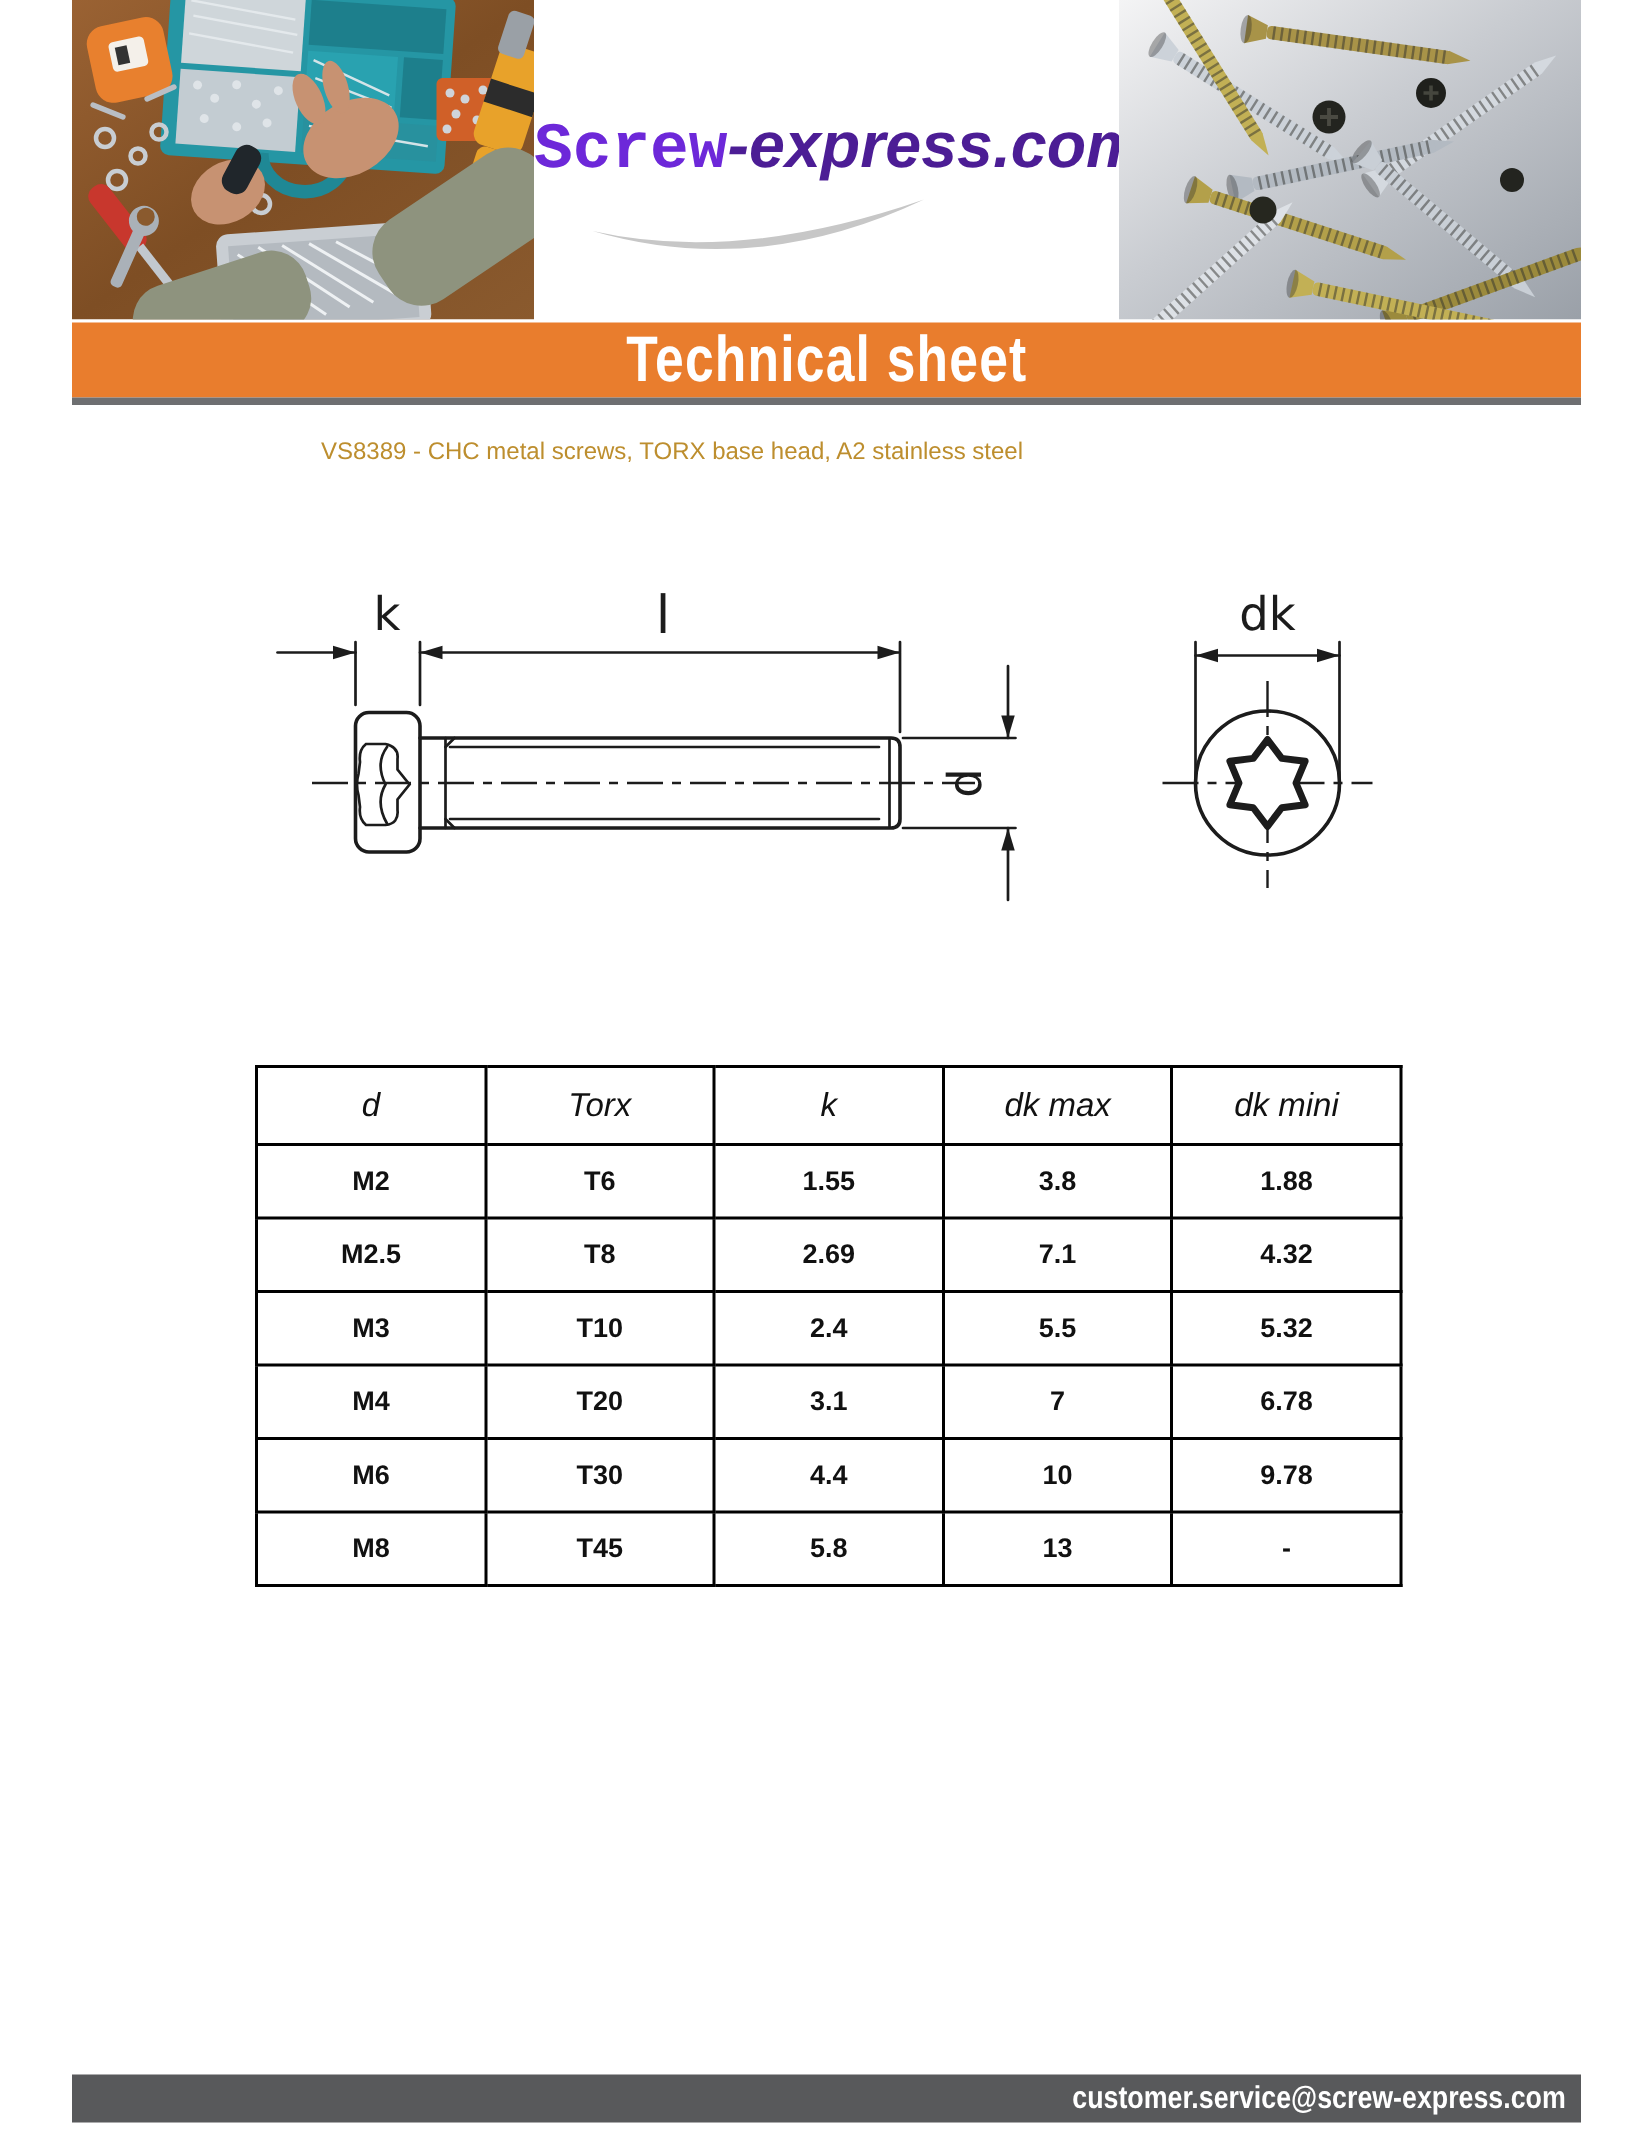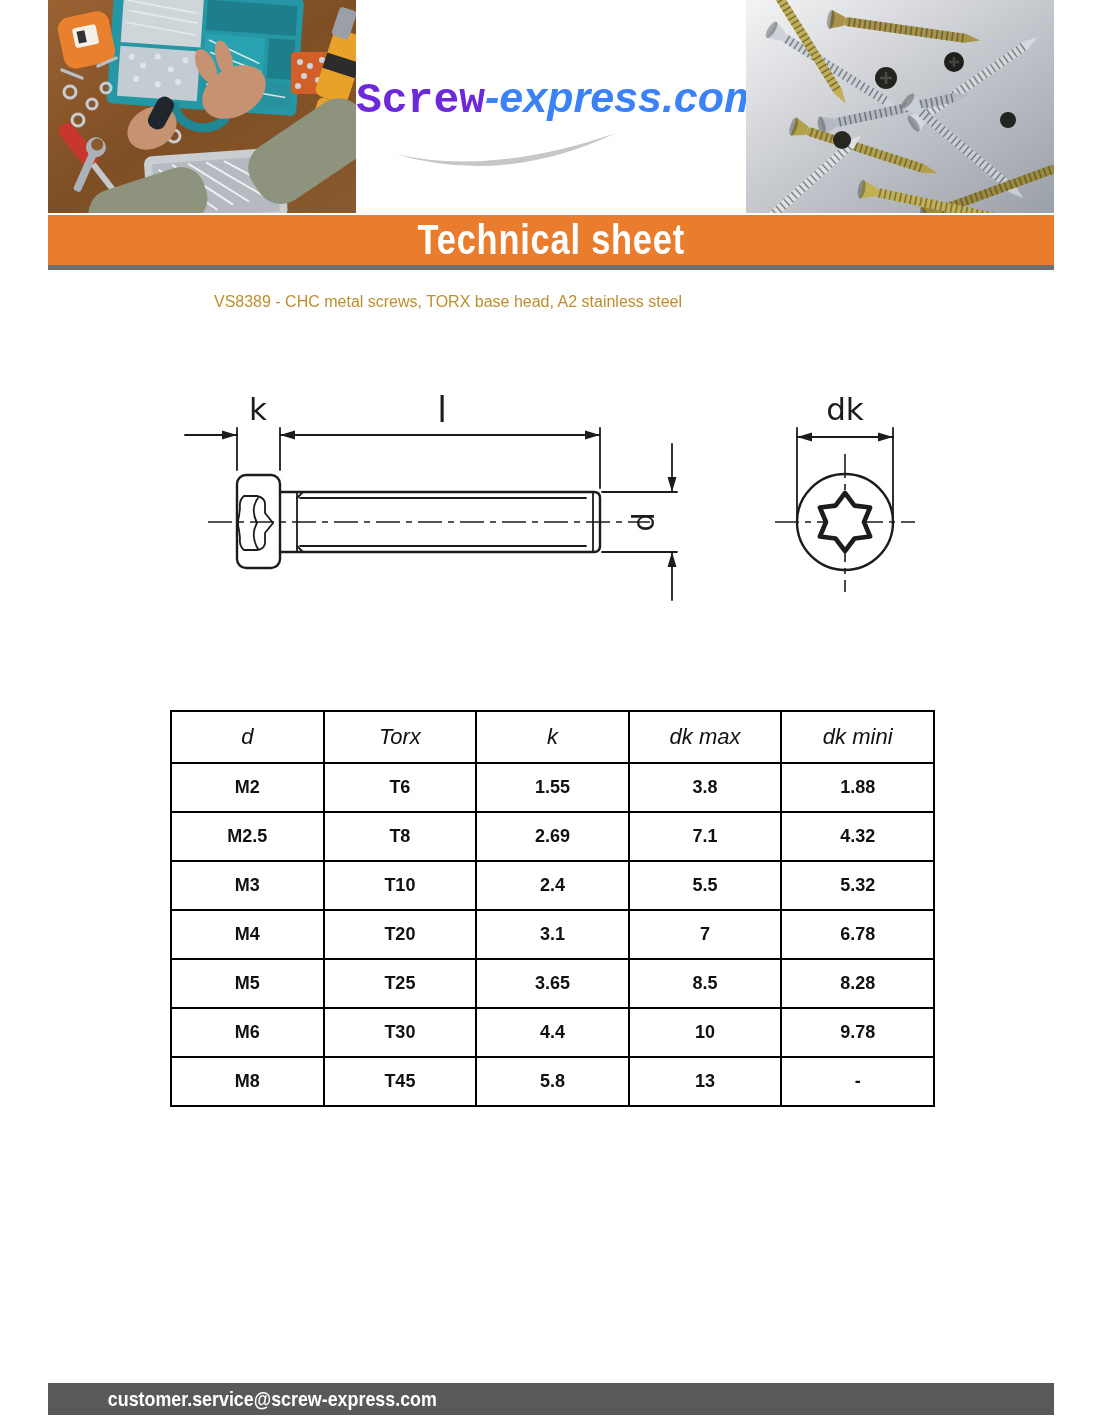--- a/index.html
+++ b/index.html
@@ -8,26 +8,26 @@
   .abs{position:absolute;}
 
   
   #photo-left{left:48px;top:0;width:308px;height:213px;}
   #photo-right{left:746px;top:0;width:308px;height:213px;}
 
   
   #logo{left:356px;top:62px;width:390px;height:70px;text-align:center;white-space:nowrap;
         font-size:43px;font-weight:bold;line-height:70px;}
   #logo .p1{color:#6d28d9;font-family:Liberation Mono, monospace;}
-  #logo .p2{color:#3b82f6;font-style:italic;}
+  #logo .p2{color:#4c1d95;font-style:italic;}
   #logo-swoosh{left:392px;top:128px;}
 
   
   #banner{left:48px;top:215px;width:1006px;height:50px;background:#e97d2d;
-          display:flex;justify-content:center;}
+          display:flex;align-items:center;justify-content:center;}
   #banner .txt{color:#ffffff;font-weight:bold;font-size:43px;letter-spacing:1px;
                transform:scaleX(0.80);white-space:nowrap;}
   #banner-shadow{left:48px;top:265px;width:1006px;height:5px;background:#6e6f71;}
 
   
   #subtitle{left:0;top:293px;width:896px;text-align:center;font-size:16px;
             font-weight:500;color:#bd8e2e;}
 
   
   #drawing{left:150px;top:390px;}
@@ -41,21 +41,21 @@
 
   
   #spec-table{left:170px;top:710px;width:765px;border-collapse:collapse;table-layout:fixed;}
   #spec-table th,#spec-table td{border:2px solid #000;text-align:center;vertical-align:middle;
      background:#fff;}
   #spec-table th{height:48px;font-style:italic;font-weight:400;font-size:22px;}
   #spec-table td{height:45px;font-weight:bold;font-size:18px;}
 
   
   #footer{left:48px;top:1383px;width:1006px;height:32px;background:#58595b;
-          display:flex;align-items:center;}
+          display:flex;align-items:center;justify-content:flex-end;}
   #footer .txt{color:#ffffff;font-weight:bold;font-size:21px;transform:scaleX(0.85);
                transform-origin:right center;padding-right:12px;white-space:nowrap;}
 </style>
 </head>
 <body>
 
 <div id="page">
 
   <svg id="photo-left" class="abs" viewBox="0 0 308 213">
     <defs>
@@ -331,27 +331,20 @@
         <td>5.32</td>
       </tr>
       <tr>
         <td>M4</td>
         <td>T20</td>
         <td>3.1</td>
         <td>7</td>
         <td>6.78</td>
       </tr>
       <tr>
-        <td>M5</td>
-        <td>T25</td>
-        <td>3.65</td>
-        <td>8.5</td>
-        <td>8.28</td>
-      </tr>
-      <tr>
         <td>M6</td>
         <td>T30</td>
         <td>4.4</td>
         <td>10</td>
         <td>9.78</td>
       </tr>
       <tr>
         <td>M8</td>
         <td>T45</td>
         <td>5.8</td>

